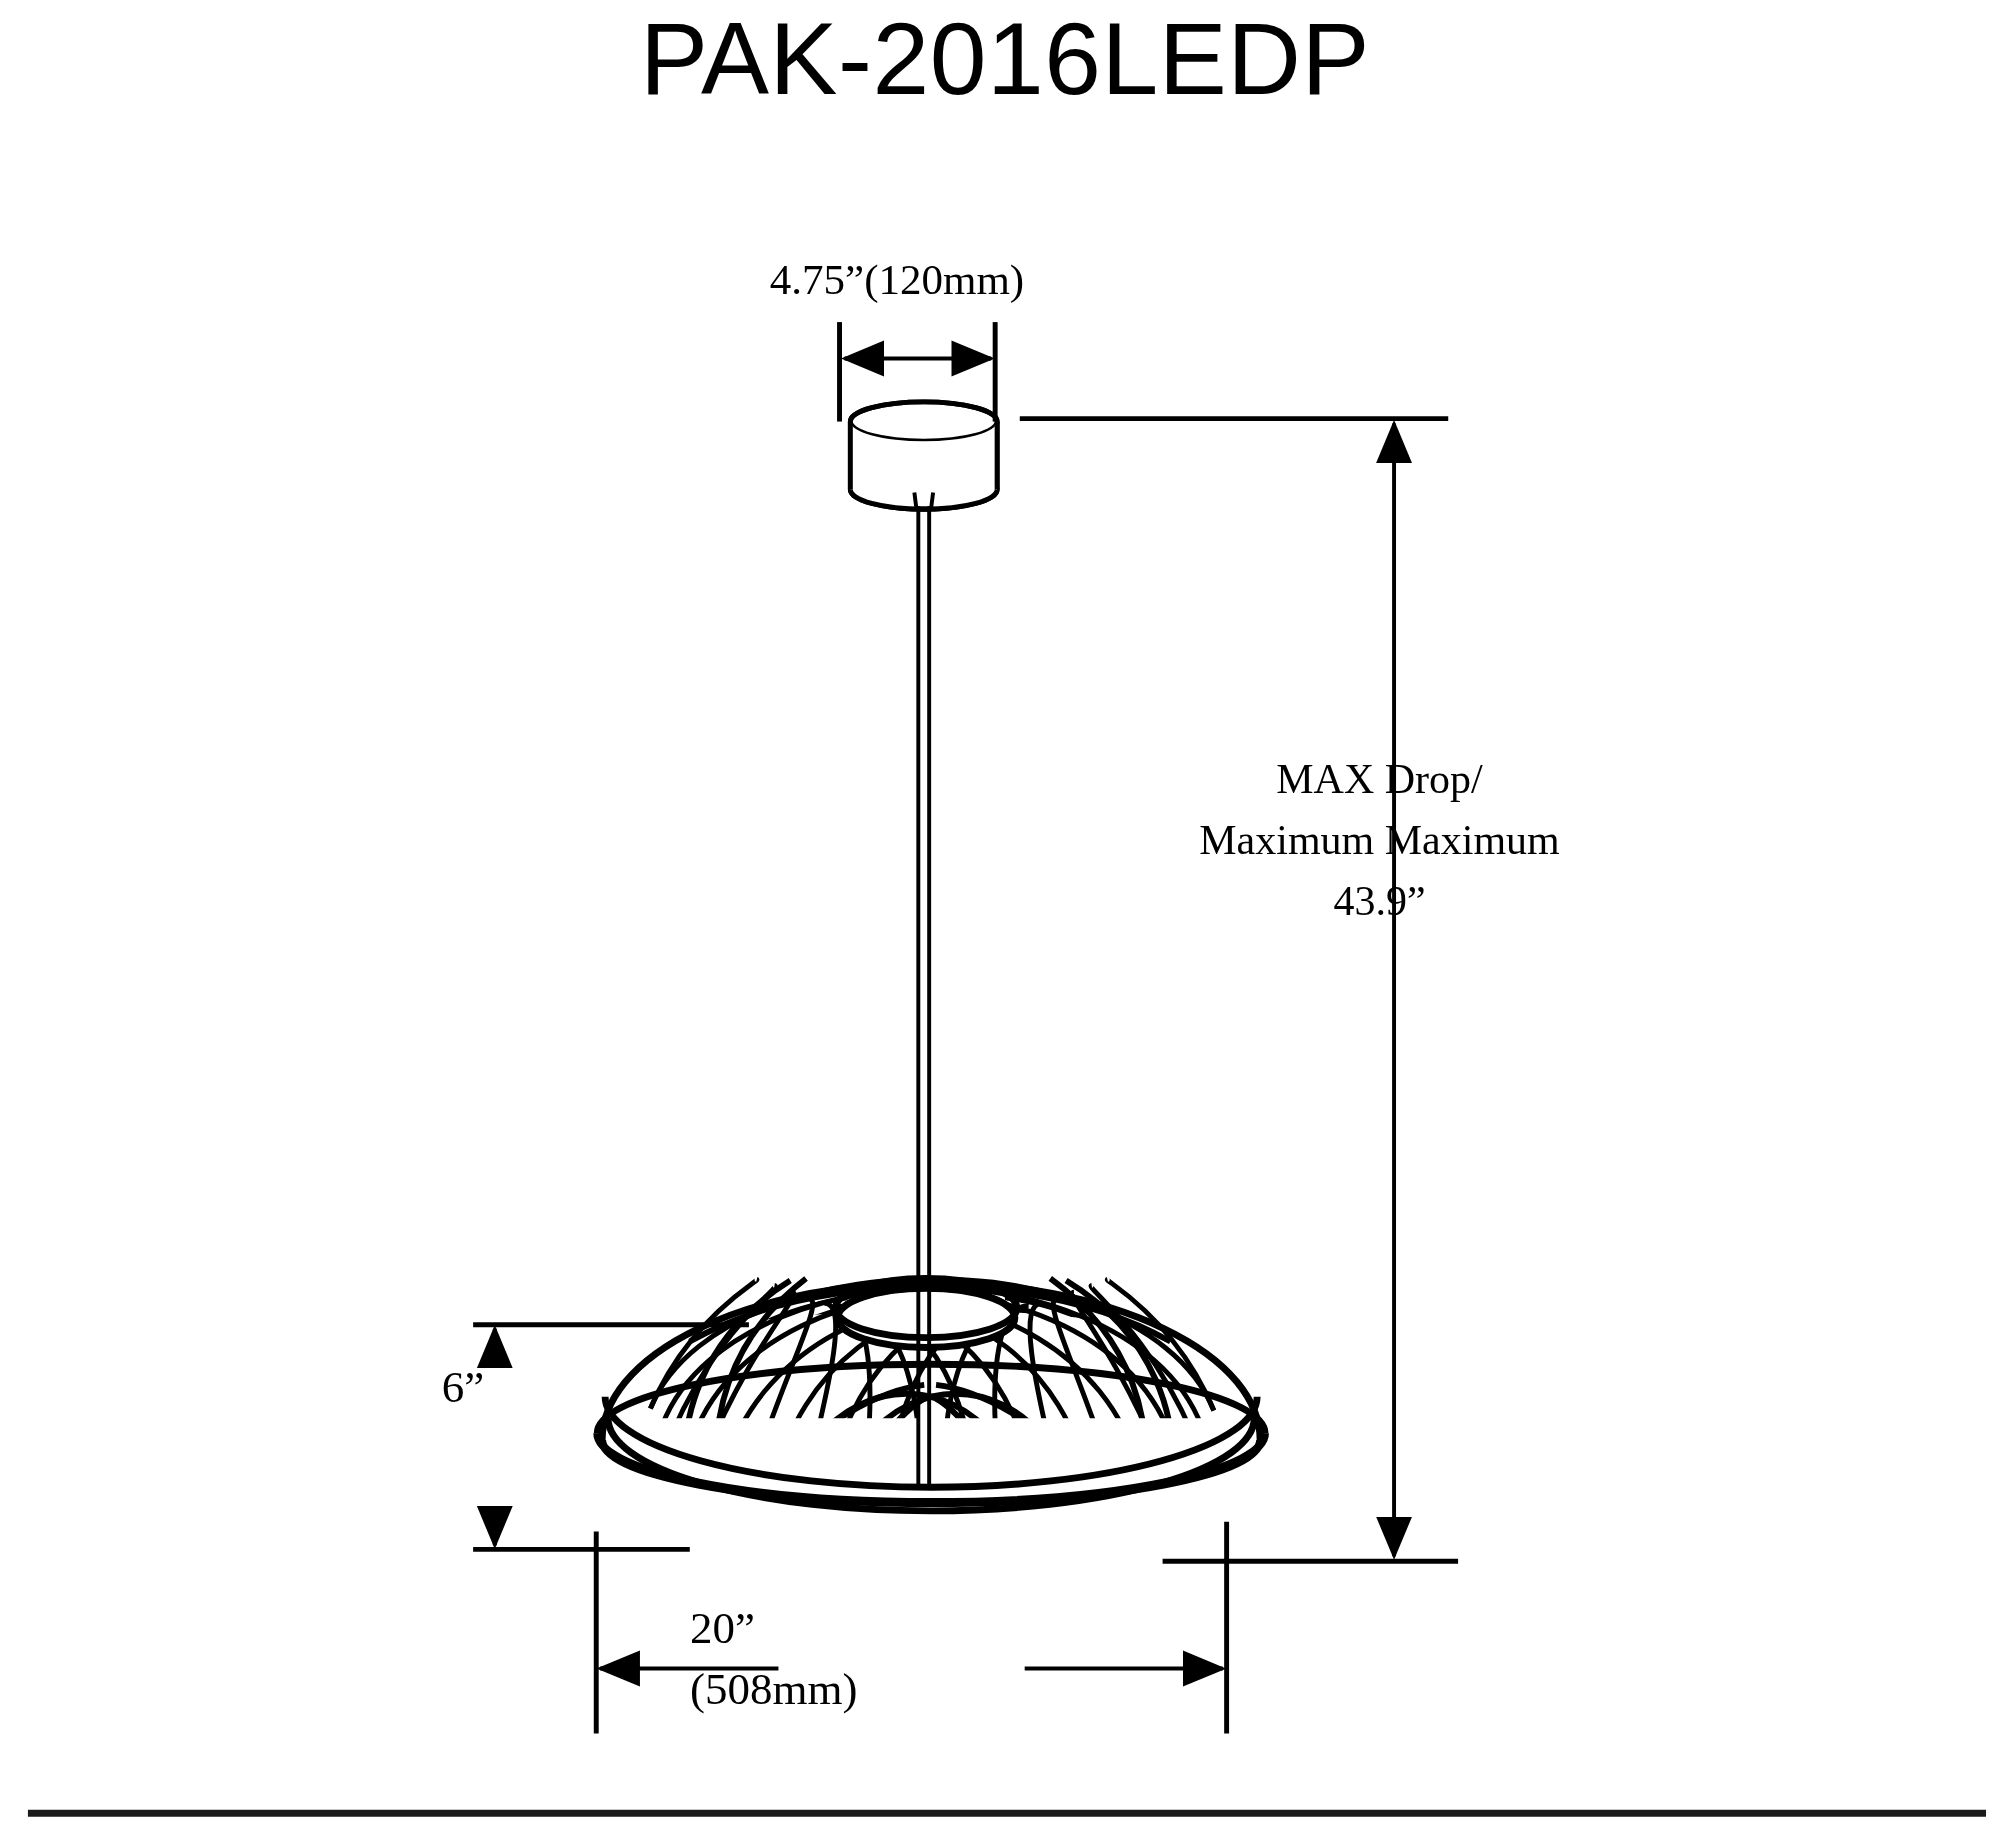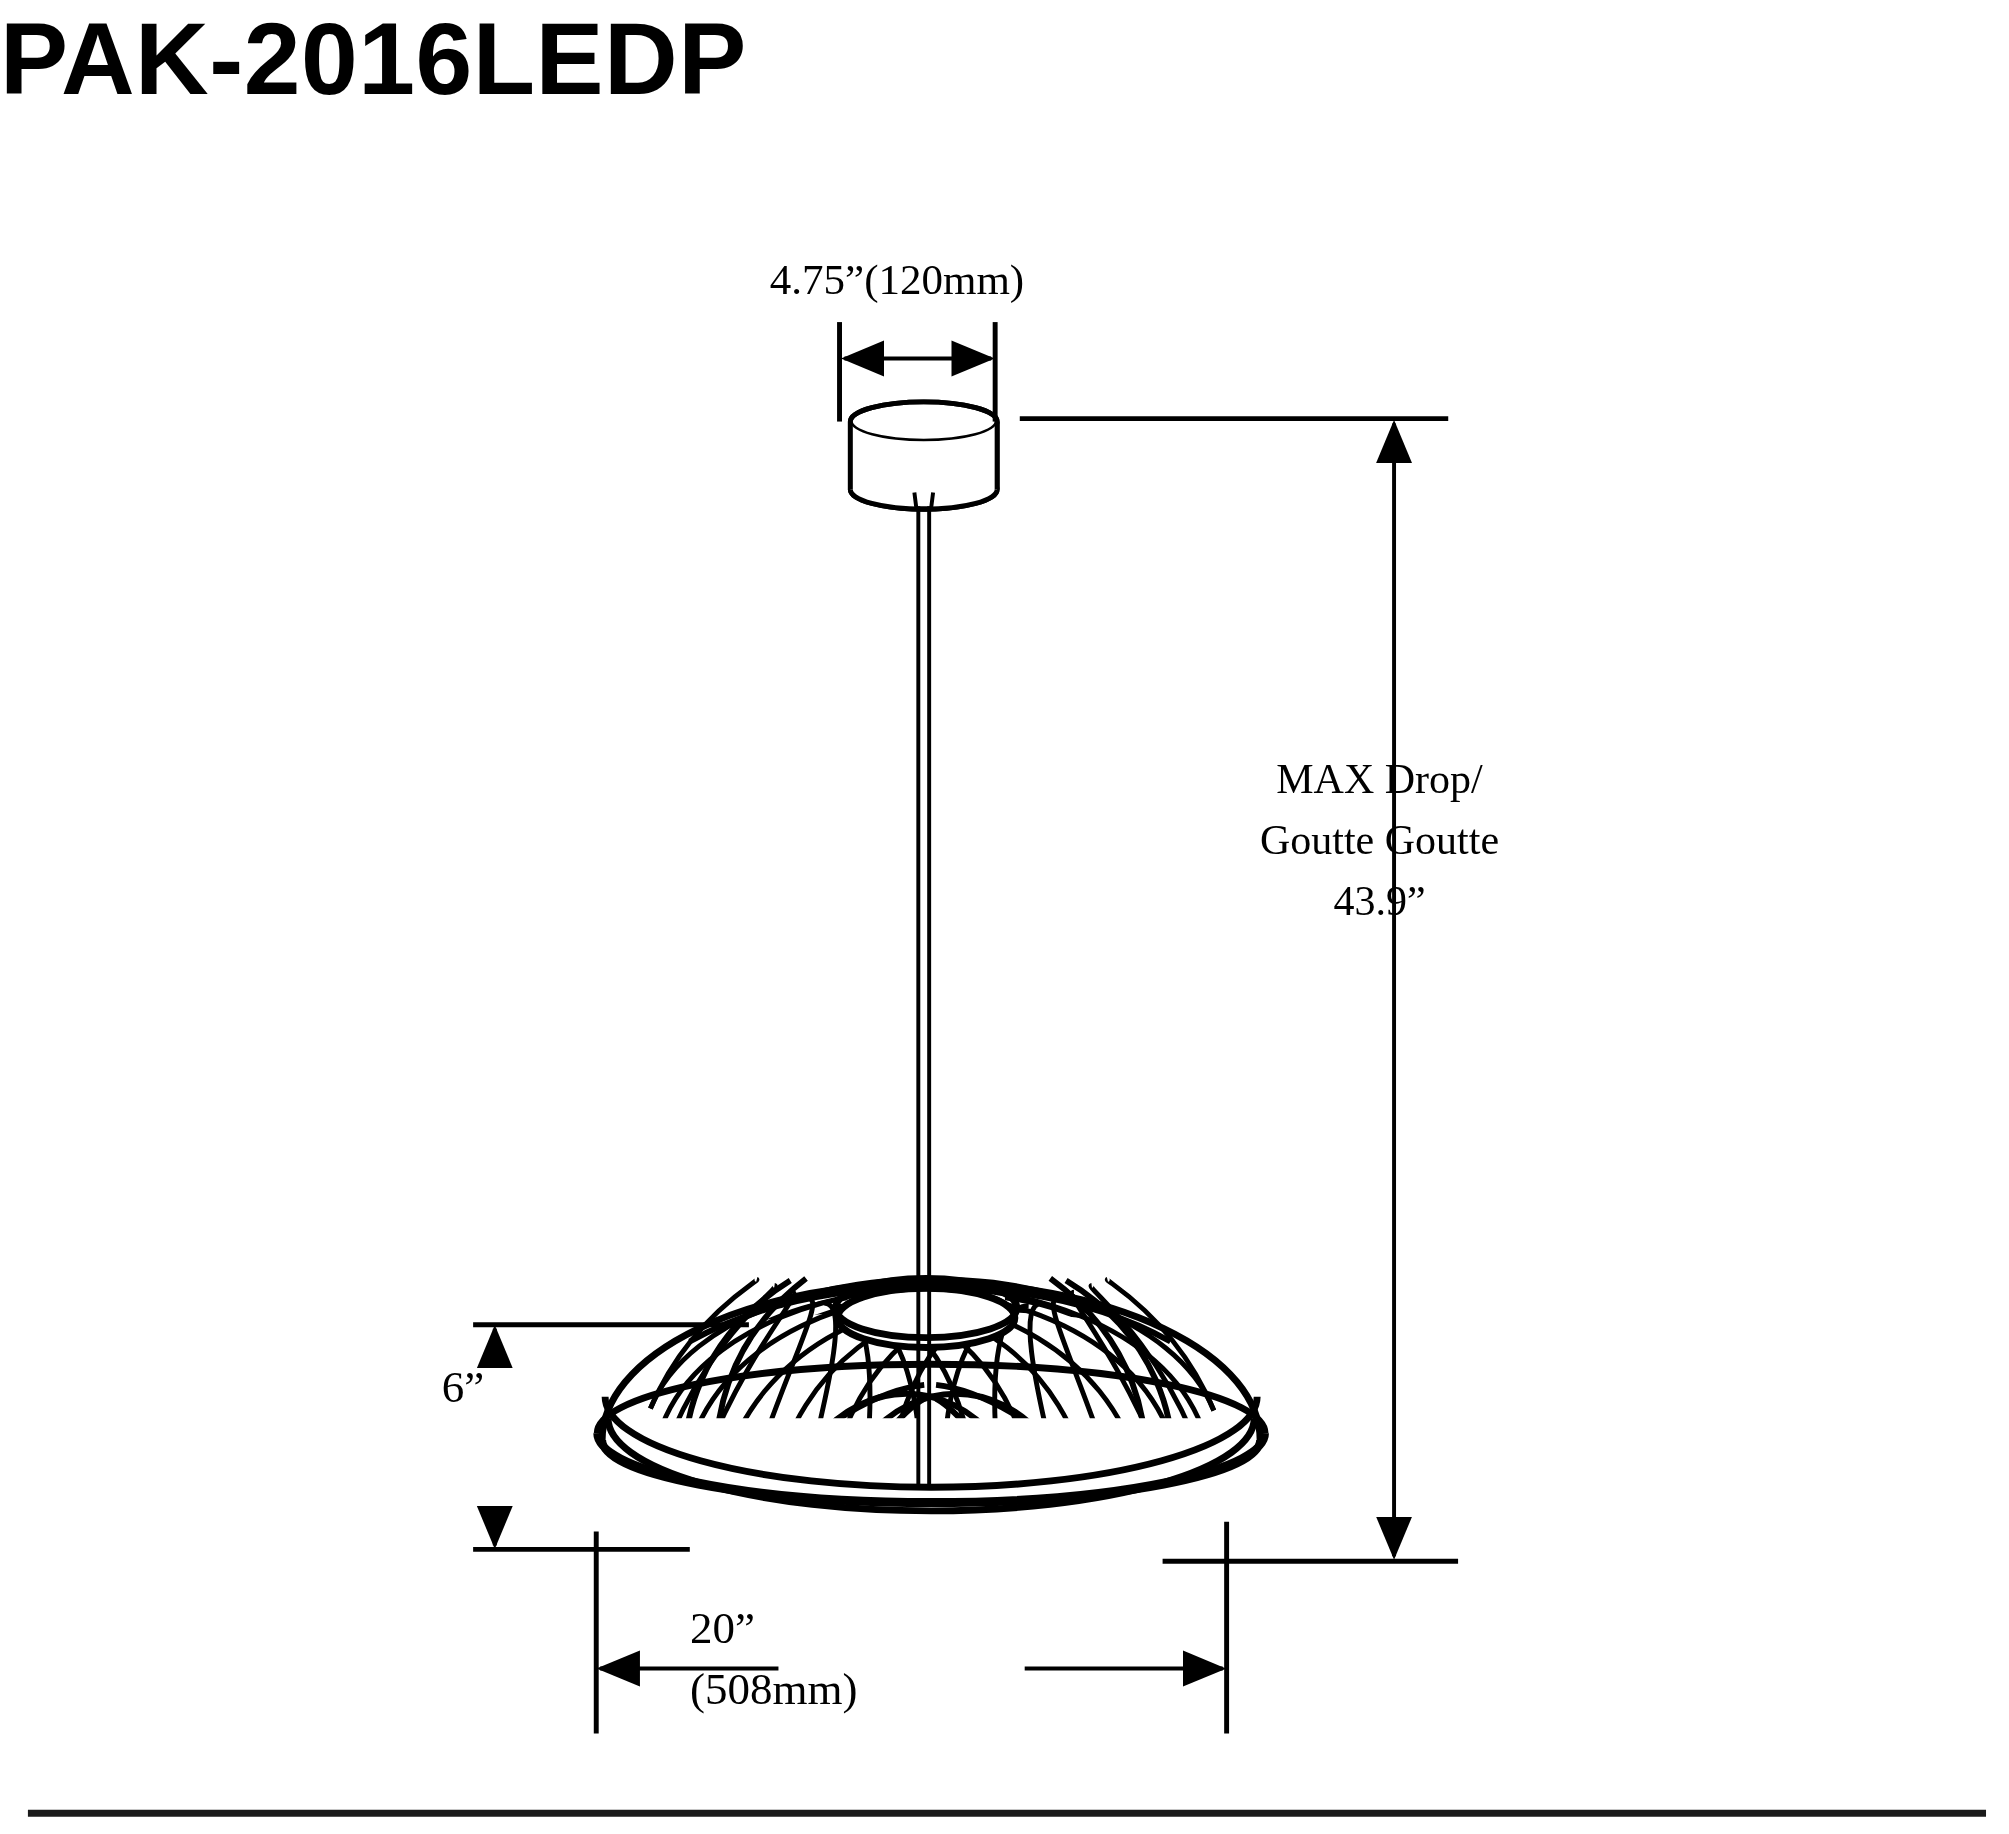--- a/index.html
+++ b/index.html
@@ -19,24 +19,24 @@
     position: absolute;
     inset: 0;
     width: 2010px;
     height: 1834px;
   }
   .title {
     position: absolute;
     top: 0px;
     left: 0;
     width: 2010px;
-    text-align: left;
+    text-align: center;
     font-family: "Liberation Sans", sans-serif;
     font-size: 102px;
-    font-weight: 700;
+    font-weight: 400;
     letter-spacing: 0.5px;
     line-height: 118px;
     white-space: nowrap;
   }
   .dim-label {
     position: absolute;
     font-family: "Liberation Serif", serif;
     font-size: 43px;
     line-height: 51px;
     white-space: nowrap;
@@ -83,21 +83,21 @@
 <body>
 
 <div id="sheet">
 
   <div class="title">PAK-2016LEDP</div>
 
   <div class="dim-label" id="label-top">4.75”(120mm)</div>
 
   <div class="dim-label" id="label-drop">
     <div>MAX Drop/</div>
-    <div>Goutte Goutte</div>
+    <div>Maximum Maximum</div>
     <div>43.9”</div>
   </div>
 
   <div class="dim-label" id="label-height">
     <div>6”</div>
   </div>
 
   <div class="dim-label" id="label-width">
     <div>20”</div>
     <div>(508mm)</div>

